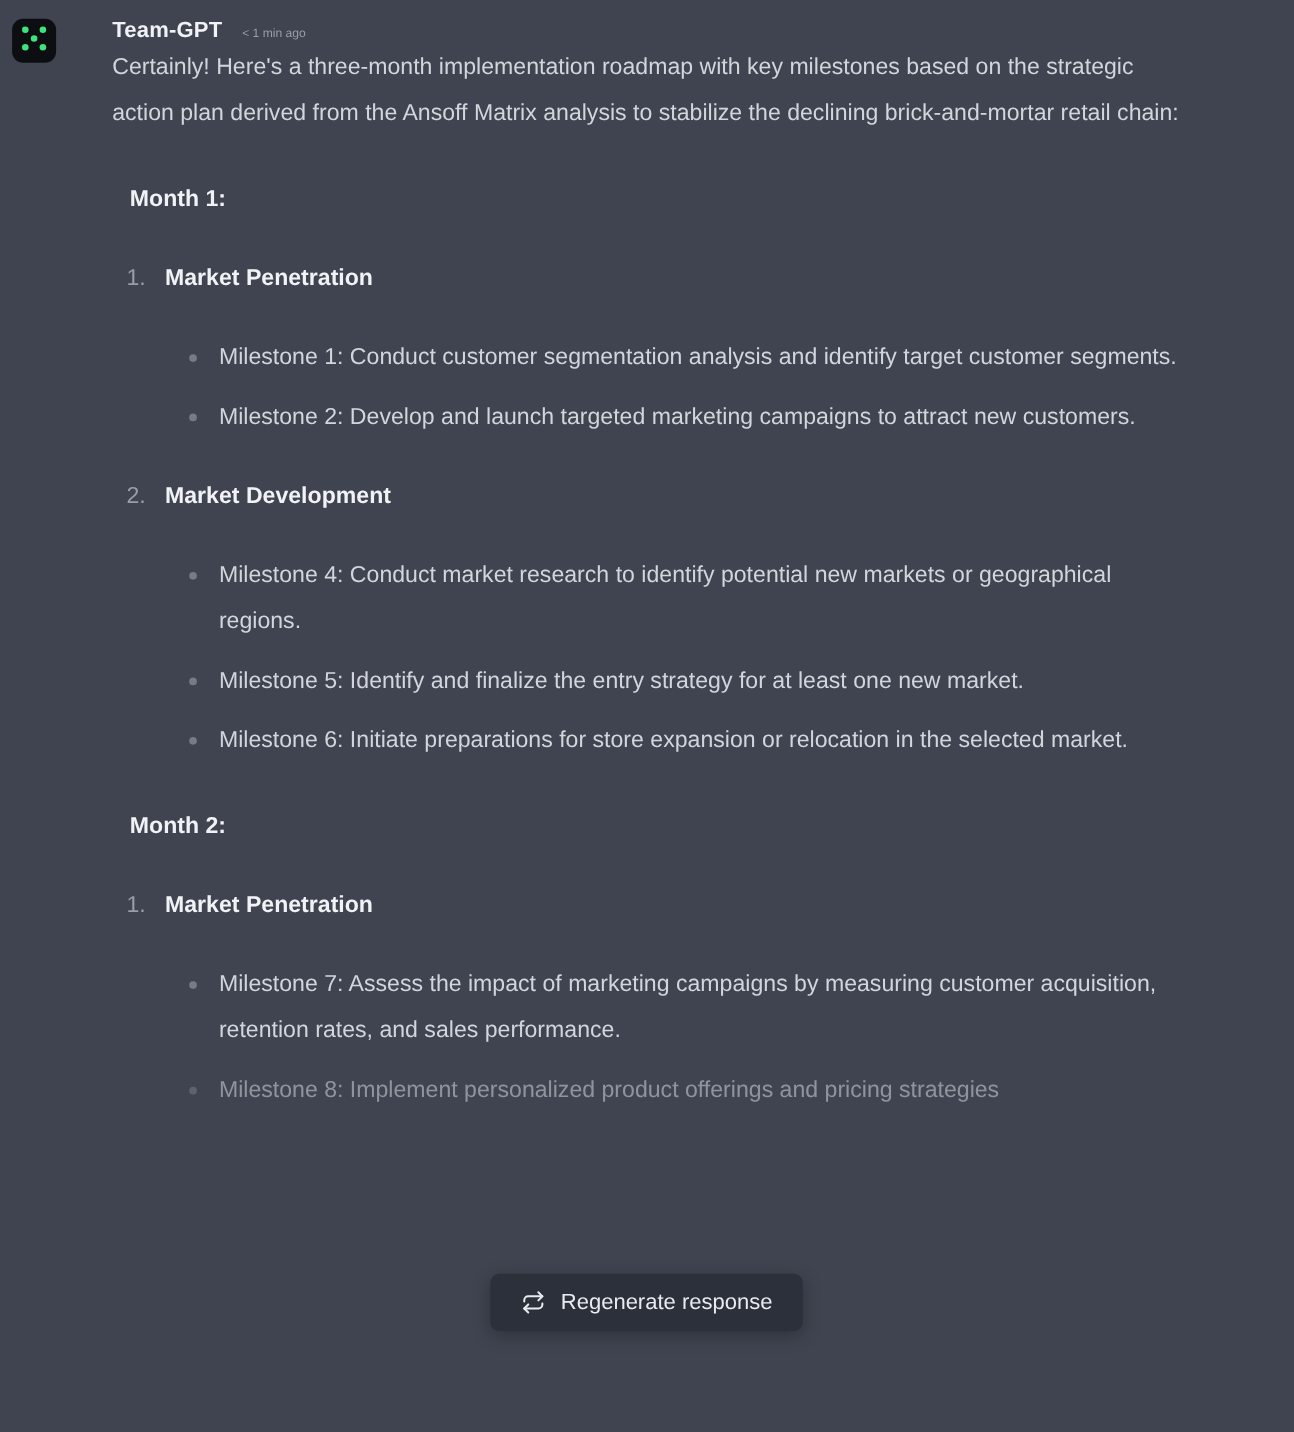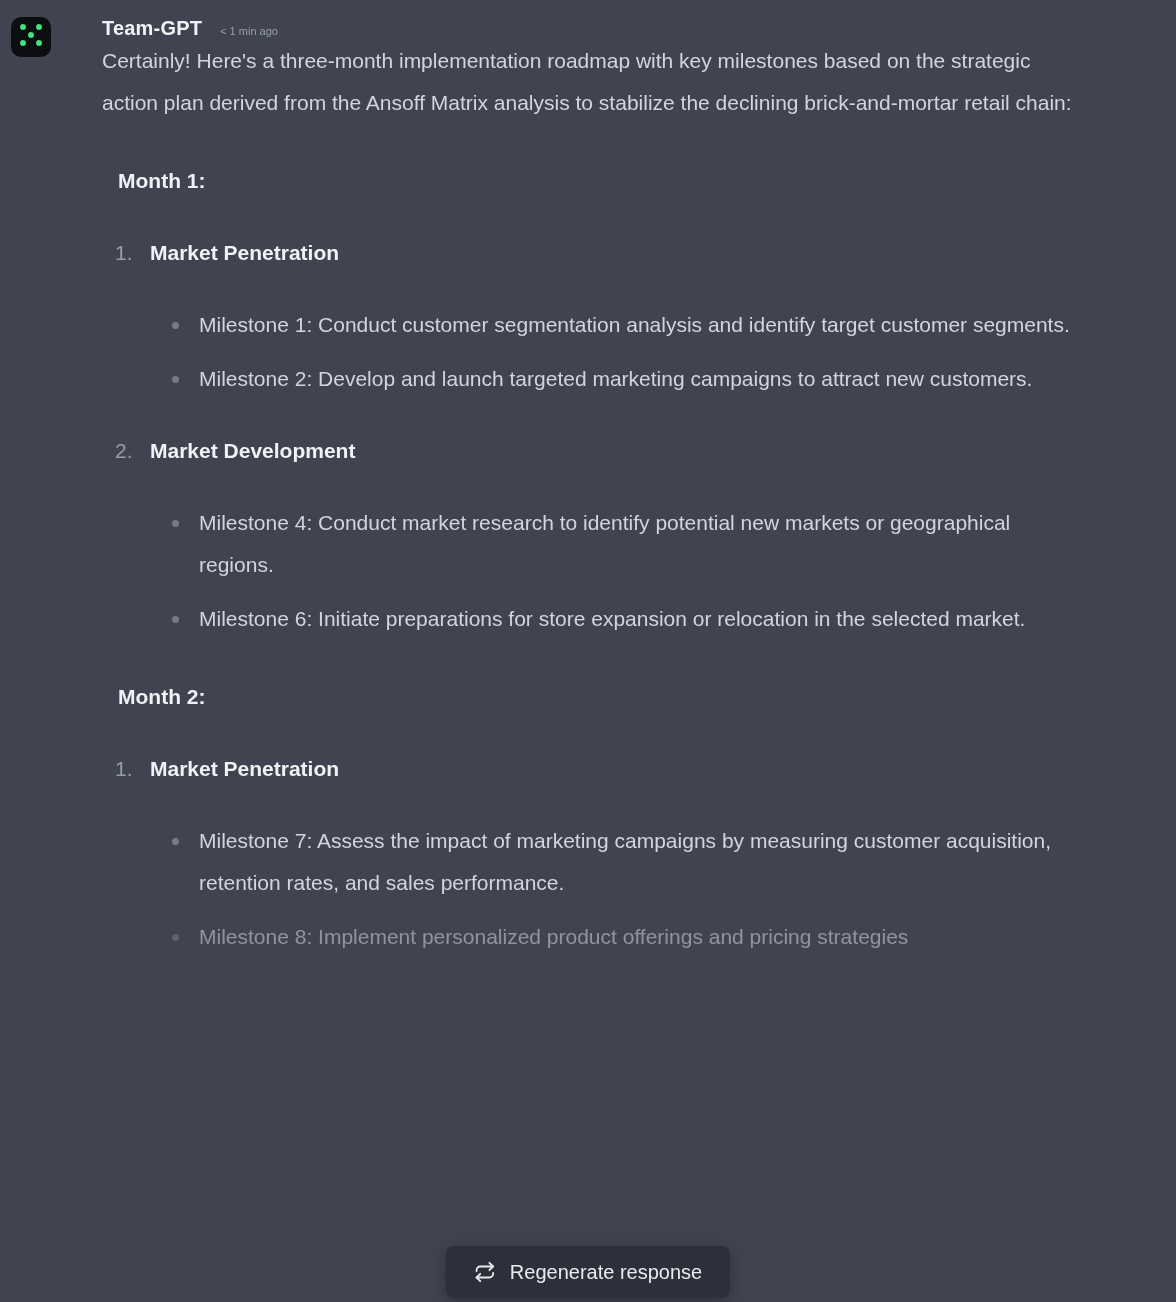--- a/index.html
+++ b/index.html
@@ -45,21 +45,21 @@
   .milestone { position:relative; padding-left:97px; margin-bottom:12px; color:var(--text,#d2d5db); }
   .bullet {
     position:absolute; left:70px; top:18px;
     width:7px; height:7px; border-radius:50%;
     background:var(--bullet,#767c87);
   }
   
   .month-section:last-child .strategy-item:last-child .milestone:last-child { opacity:.55; }
 
   .regen-button {
-    position:absolute; left:50%; top:1246px; transform:translateX(-50%);
+    position:absolute; left:50%; top:1158px; transform:translateX(-50%);
     height:52px; display:flex; align-items:center; gap:14px;
     padding:0 28px;
     background: var(--button-bg,#2b303b);
     color: var(--button-text,#e9ebf0);
     border:none; border-radius:8px;
     font-family:inherit; font-size:20px;
     cursor:pointer;
     box-shadow:0 4px 16px rgba(0,0,0,.28);
   }
   .regen-button .icon { display:flex; align-items:center; }
@@ -115,20 +115,24 @@
     <div class="item-head">
       <span class="num">2.</span>
       <span class="strategy-title">Market Development</span>
     </div>
     <ul class="milestones">
   <li class="milestone">
     <span class="bullet"></span>
     <span class="milestone-text">Milestone 4: Conduct market research to identify potential new markets or geographical regions.</span>
   </li>
 
+  <li class="milestone">
+    <span class="bullet"></span>
+    <span class="milestone-text">Milestone 5: Identify and finalize the entry strategy for at least one new market.</span>
+  </li>
 
   <li class="milestone">
     <span class="bullet"></span>
     <span class="milestone-text">Milestone 6: Initiate preparations for store expansion or relocation in the selected market.</span>
   </li>
 </ul>
   </li>
 </ol>
   </section>
 

